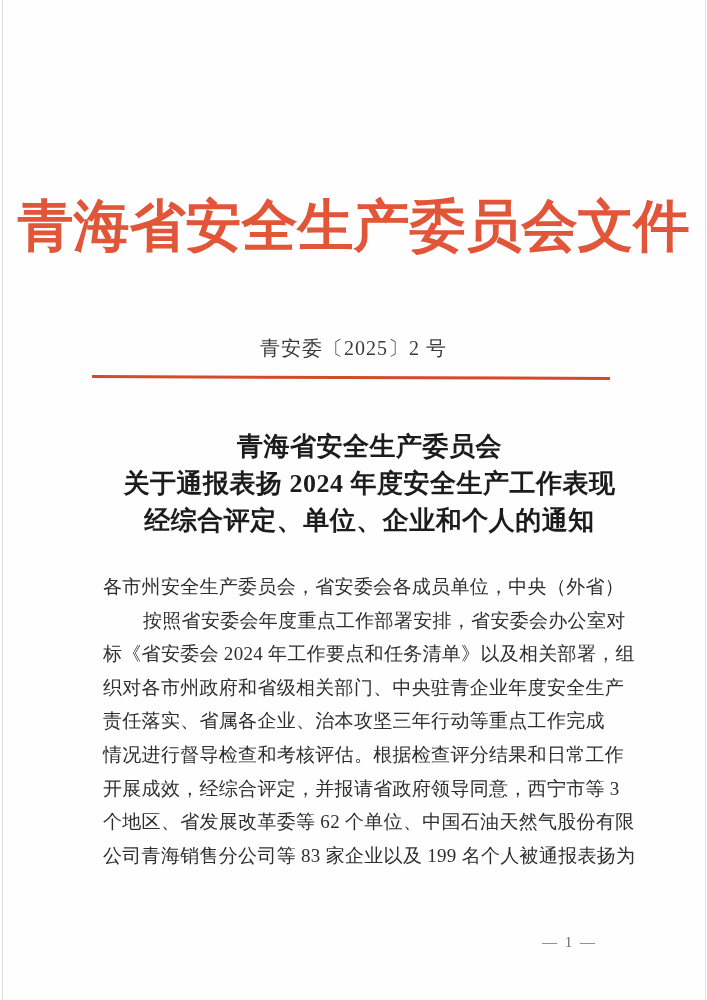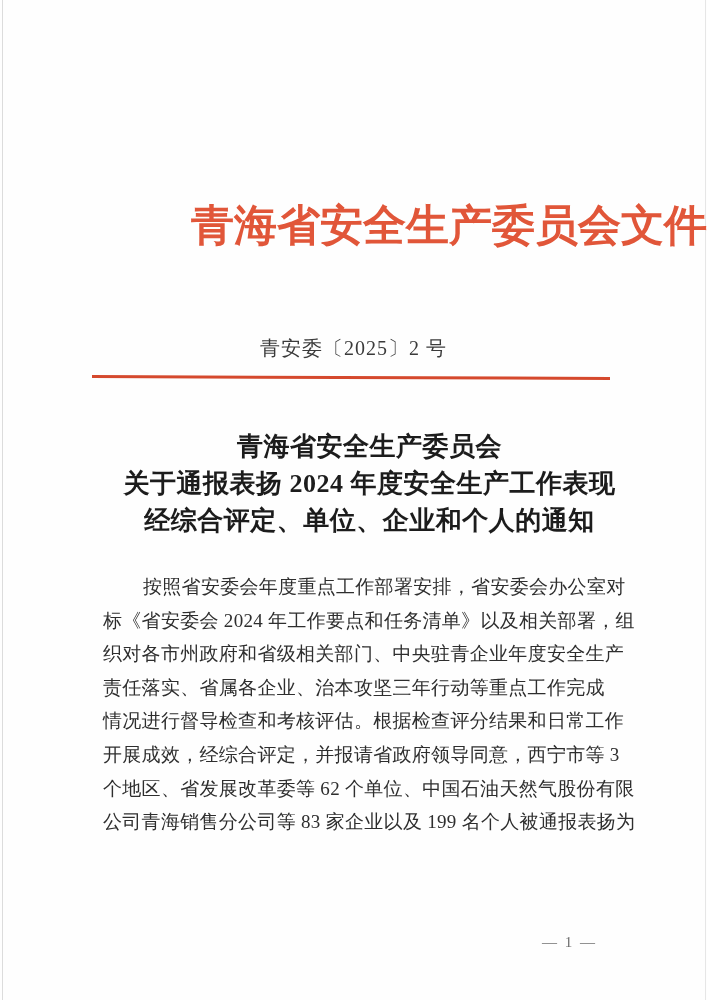--- a/index.html
+++ b/index.html
@@ -28,22 +28,22 @@
     position: absolute;
     right: 1px; top: 0;
     width: 1px; height: 100%;
     background: #e6e6e6;
   }
   .banner-title {
     position: absolute;
     top: 193px;
     left: 0;
     width: 100%;
-    text-align: right;
-    font-size: 43px;
+    text-align: center;
+    font-size: 56px;
     font-weight: bold;
     letter-spacing: 0px;
     color: #e15639;
     line-height: 66px;
     white-space: nowrap;
   }
   .doc-number {
     position: absolute;
     top: 334px;
     left: 0;
@@ -115,20 +115,21 @@
 
   <div class="red-rule"></div>
 
   <div class="doc-title">
     <div class="title-line">青海省安全生产委员会</div>
     <div class="title-line">关于通报表扬 2024 年度安全生产工作表现</div>
     <div class="title-line">经综合评定、单位、企业和个人的通知</div>
   </div>
 
   <div class="doc-body">
+    <div class="body-line">各市州安全生产委员会，省安委会各成员单位，中央（外省）</div>
     <div class="body-line indent">按照省安委会年度重点工作部署安排，省安委会办公室对</div>
     <div class="body-line">标《省安委会 2024 年工作要点和任务清单》以及相关部署，组</div>
     <div class="body-line">织对各市州政府和省级相关部门、中央驻青企业年度安全生产</div>
     <div class="body-line">责任落实、省属各企业、治本攻坚三年行动等重点工作完成</div>
     <div class="body-line">情况进行督导检查和考核评估。根据检查评分结果和日常工作</div>
     <div class="body-line">开展成效，经综合评定，并报请省政府领导同意，西宁市等 3</div>
     <div class="body-line">个地区、省发展改革委等 62 个单位、中国石油天然气股份有限</div>
     <div class="body-line">公司青海销售分公司等 83 家企业以及 199 名个人被通报表扬为</div>
   </div>
 

